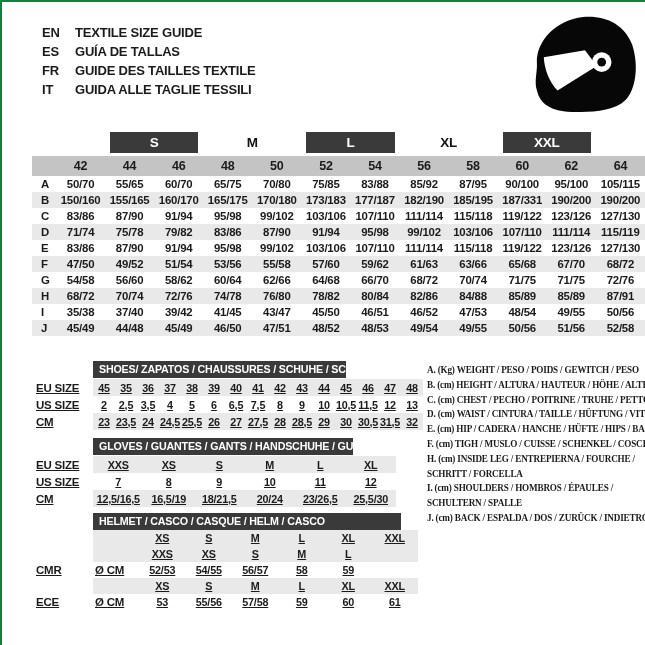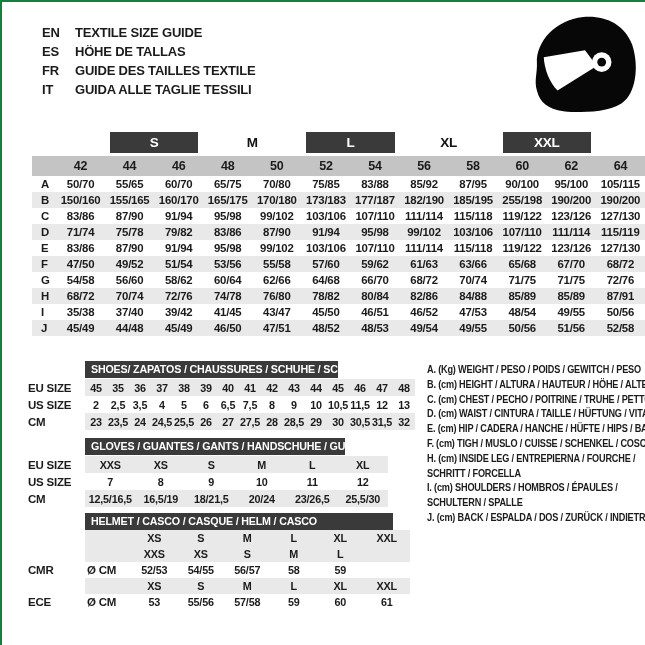--- a/index.html
+++ b/index.html
@@ -22,50 +22,50 @@
   .main-table td{text-align:center;font-weight:700;}
   .band-row td{height:24px;vertical-align:top;}
   .band-dark{background:#3a3a3a;color:#fff;margin:0 5px;height:21px;line-height:21px;
              font-size:13.5px;font-weight:700;text-align:center;}
   .band-plain{font-size:13.5px;color:#111;line-height:21px;}
   .sizes-row td{background:#c4c4c4;height:20px;font-size:12.5px;}
   .data-row td{height:16px;font-size:11.4px;}
   .data-row.alt td{background:#e9e9e9;}
   .rowlabel{text-align:left !important;padding-left:9px !important;}
   
-  .mini{position:absolute;left:24px;}
+  .mini{position:absolute;left:32px;text-decoration:underline;}
   .mini td{text-align:center;font-weight:700;font-size:10.8px;height:17px;}
   .mini .outer-label{text-align:left;padding-left:2px;font-size:11.5px;background:#fff !important;}
   .mini .shade td{background:#e9e9e9;}
   .mini .shade td.outer-label{background:#fff !important;margin-left:32px;}
   .mini .title-row td{background:#fff !important;height:19px;vertical-align:middle;}
   .band-mini{background:#3a3a3a;color:#fff;height:17px;line-height:17px;
              text-align:left;padding-left:6px;font-size:11.5px;font-weight:700;}
   .squeeze{display:inline-block;transform:scaleX(.93);transform-origin:left center;white-space:nowrap;}
   #shoes-table{top:358px;} #shoes-table .band-mini{width:247px;}
   #gloves-table{top:435px;} #gloves-table .band-mini{width:254px;}
   #helmet-table{top:511px;} #helmet-table td{height:16px;} #helmet-table .band-mini{width:302px;}
   
-  .legend{position:absolute;left:425px;top:362px;width:216px;}
+  .legend{position:absolute;left:425px;top:362px;width:216px;font-family:Liberation Serif, serif;}
   .legend-line{height:14.8px;font-size:10.4px;font-weight:700;}
   .legend-line .squeeze{transform:scaleX(.88);}
 </style>
 </head>
 <body>
 
 <div class="page">
 
   <div class="langs">
       <div class="lang-row">
         <span class="lang-code">EN</span>
         <span class="lang-text">TEXTILE SIZE GUIDE</span>
       </div>
       <div class="lang-row">
         <span class="lang-code">ES</span>
-        <span class="lang-text">HÖHE DE TALLAS</span>
+        <span class="lang-text">GUÍA DE TALLAS</span>
       </div>
       <div class="lang-row">
         <span class="lang-code">FR</span>
         <span class="lang-text">GUIDE DES TAILLES TEXTILE</span>
       </div>
       <div class="lang-row">
         <span class="lang-code">IT</span>
         <span class="lang-text">GUIDA ALLE TAGLIE TESSILI</span>
       </div>
     </div>
@@ -149,21 +149,21 @@
           <td class="rowlabel">B</td>
           <td>150/160</td>
           <td>155/165</td>
           <td>160/170</td>
           <td>165/175</td>
           <td>170/180</td>
           <td>173/183</td>
           <td>177/187</td>
           <td>182/190</td>
           <td>185/195</td>
-          <td>255/198</td>
+          <td>187/331</td>
           <td>190/200</td>
           <td>190/200</td>
         </tr>
         <tr class="data-row">
           <td class="rowlabel">C</td>
           <td>83/86</td>
           <td>87/90</td>
           <td>91/94</td>
           <td>95/98</td>
           <td>99/102</td>

